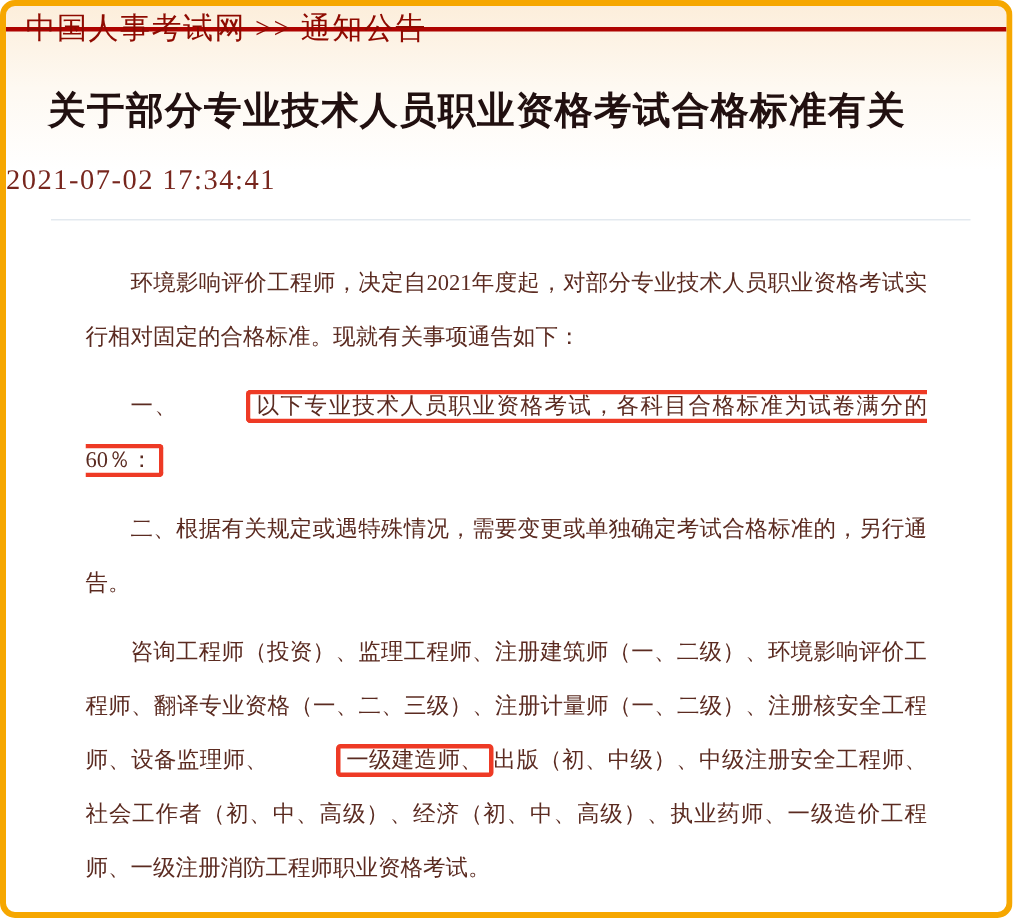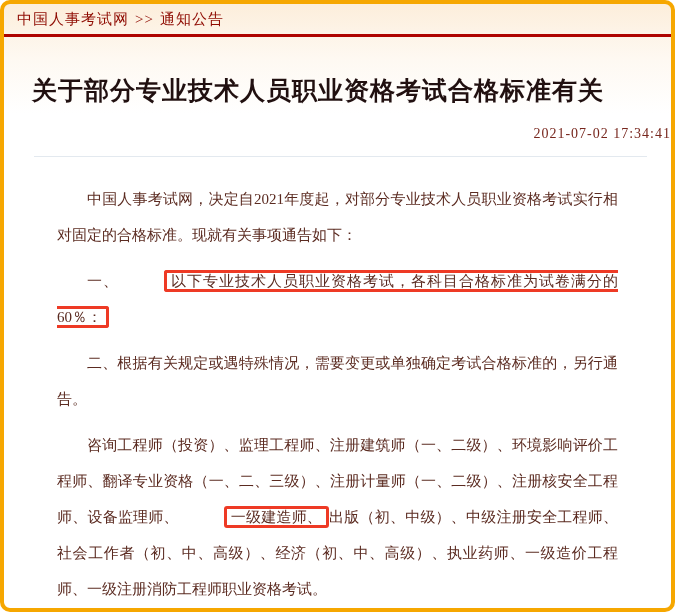--- a/index.html
+++ b/index.html
@@ -12,24 +12,24 @@
     position: relative;
     box-sizing: border-box;
     width: 675px;
     height: 612px;
     border: 4px solid #f6a700;
     border-radius: 10px;
     overflow: hidden;
     background: linear-gradient(180deg, #fceedb 0px, #fef9f2 55px, #ffffff 110px);
   }
   .breadcrumb-bar {
-    height: 30px;
+    height: 14px;
     line-height: 30px;
     padding-left: 13px;
-    font-size: 15px;
+    font-size: 20px;
     color: #8e0a00;
     letter-spacing: 1px;
     white-space: nowrap;
   }
   .breadcrumb-bar a {
     color: #8e0a00;
     text-decoration: none;
     cursor: pointer;
   }
   .breadcrumb-sep {
@@ -42,22 +42,22 @@
   .article-title {
     margin: 36px 28px 0 28px;
     font-size: 25px;
     line-height: 36px;
     font-weight: bold;
     color: #211010;
     letter-spacing: 1px;
   }
   .timestamp {
     margin-top: 17px;
-    text-align: right;
-    font-size: 14px;
+    text-align: left;
+    font-size: 19px;
     color: #77261d;
     letter-spacing: 1px;
   }
   .content-divider {
     border: none;
     border-top: 1px solid #e3e9ef;
     margin: 14px 24px 0 30px;
   }
   .article-body {
     padding: 24px 53px 0 53px;
@@ -90,21 +90,21 @@
   <div class="red-rule"></div>
 
   <h1 class="article-title"><span>关于部分专业技术人员职业资格考试合格标准有关</span><br></h1>
 
   <div class="timestamp">2021-07-02 17:34:41</div>
 
   <hr class="content-divider">
 
   <div class="article-body">
 
-    <p><span>中国人事考试网，决定自2021年度起，对部分专业技术人员职业资格考试实行相对固定的合格标准。现就有关事项通告如下：</span></p>
+    <p><span>环境影响评价工程师，决定自2021年度起，对部分专业技术人员职业资格考试实行相对固定的合格标准。现就有关事项通告如下：</span></p>
 
     <p><span>一、</span><span class="redbox">以下专业技术人员职业资格考试，各科目合格标准为试卷满分的60％：</span></p>
 
     <p><span>二、根据有关规定或遇特殊情况，需要变更或单独确定考试合格标准的，另行通告。</span></p>
 
     <p><span>咨询工程师（投资）、监理工程师、注册建筑师（一、二级）、环境影响评价工程师、翻译专业资格（一、二、三级）、注册计量师（一、二级）、注册核安全工程师、设备监理师、</span><span class="redbox">一级建造师、</span><span>出版（初、中级）、中级注册安全工程师、社会工作者（初、中、高级）、经济（初、中、高级）、执业药师、一级造价工程师、一级注册消防工程师职业资格考试。</span></p>
 
   </div>
 </div>
 

